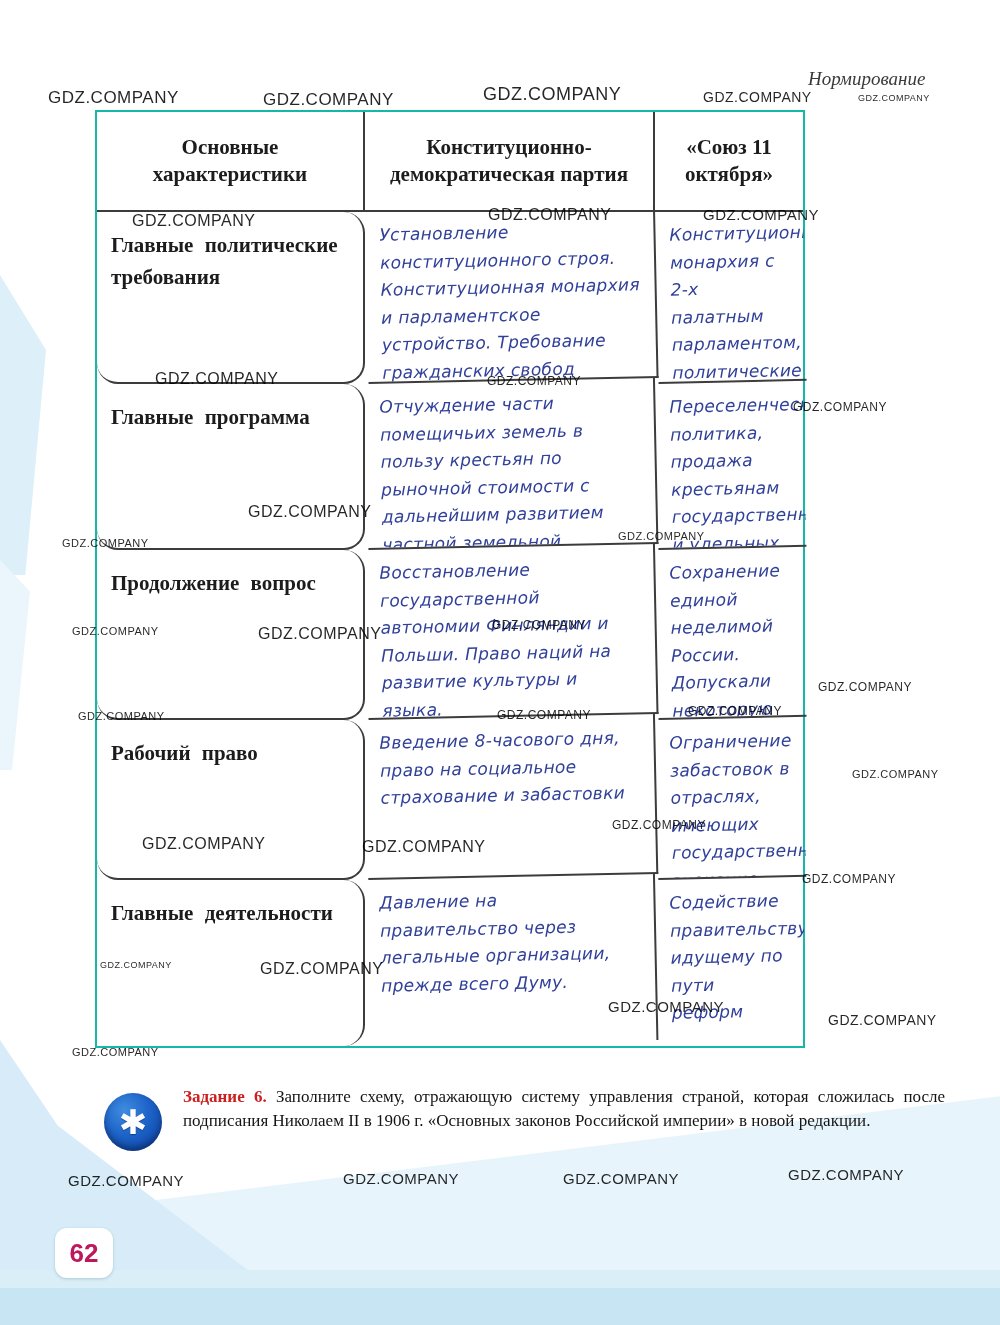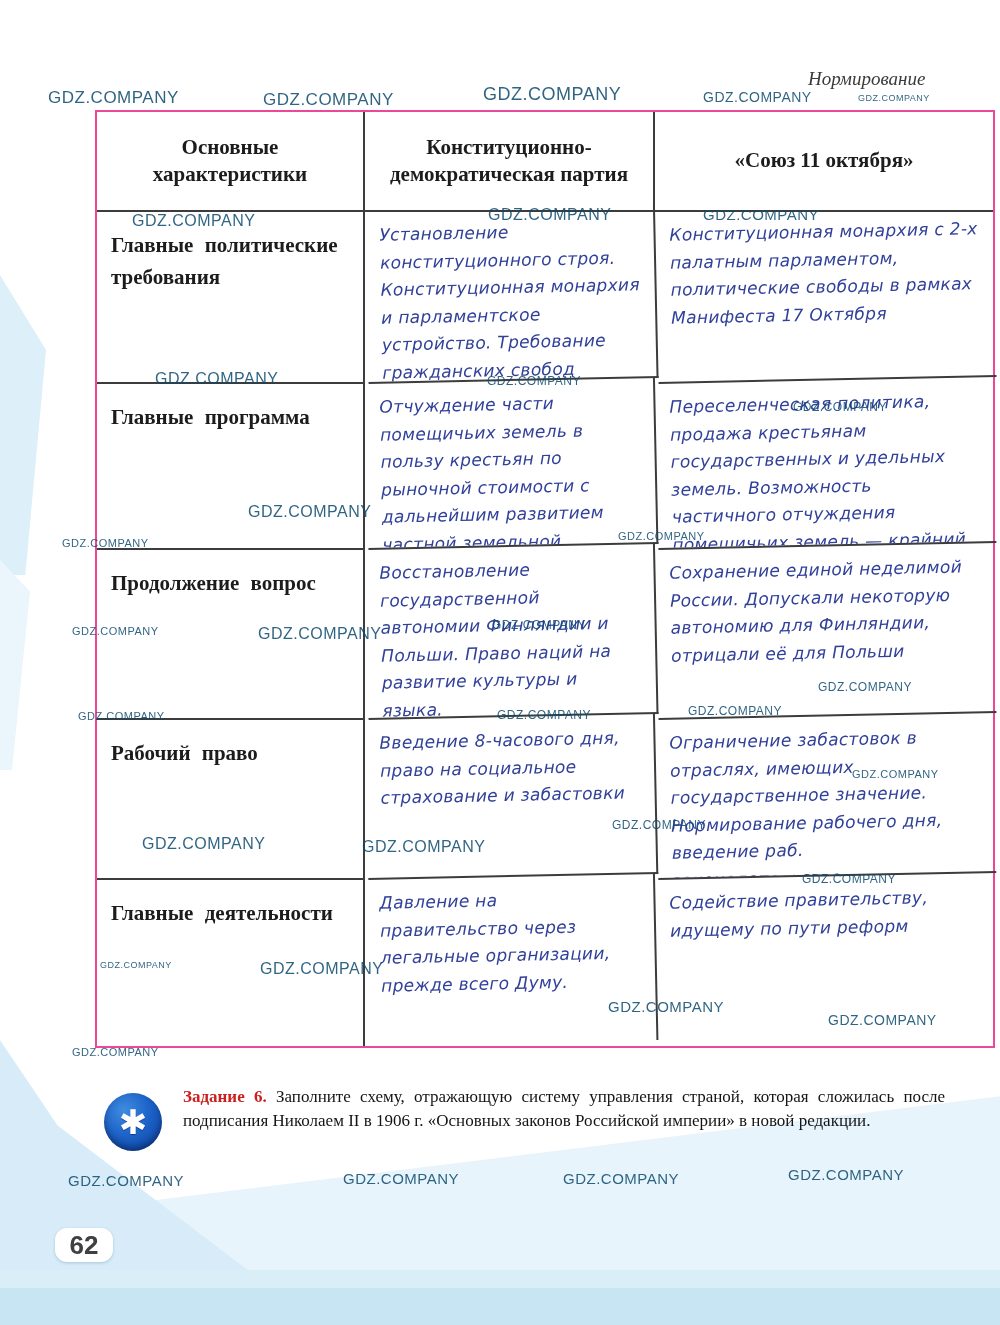--- a/index.html
+++ b/index.html
@@ -13,61 +13,61 @@
   .deco-left2{left:0;top:560px;width:30px;height:210px;background:#eaf6fb;
               clip-path:polygon(0 0,100% 15%,40% 100%,0 100%);}
   .deco-bottom-big{left:0;top:1040px;width:320px;height:285px;background:#d7ecf8;
               clip-path:polygon(0 0,18% 30%,100% 100%,0 100%);}
   .deco-diag{left:-80px;top:1150px;width:1300px;height:240px;background:#e7f4fb;
               transform:rotate(-7deg);}
   .deco-bottom-band{left:0;top:1288px;width:1000px;height:37px;background:#c7e5f3;}
   .deco-bottom-band2{left:0;top:1270px;width:1000px;height:20px;background:#daeef8;}
 
   
-  .wm{position:absolute;color:#0c4a6e;font-family:"Liberation Sans",sans-serif;
+  .wm{position:absolute;color:#000000;font-family:"Liberation Sans",sans-serif;
       letter-spacing:.5px;z-index:6;pointer-events:none;opacity:.85;white-space:nowrap;}
 
   
   .continuation{position:absolute;left:808px;top:68px;font-style:italic;
       font-size:19px;color:#3a3a3a;z-index:5;}
 
   
-  .sheet-table{position:absolute;left:95px;top:110px;width:900px;z-index:4;
+  .sheet-table{position:absolute;left:95px;top:110px;width:710px;z-index:4;
       display:grid;grid-template-columns:268px 290px 1fr;
       grid-template-rows:100px 172px 166px 170px 160px 166px;
-      border:2px solid #ec4899;box-sizing:border-box;background:transparent;}
+      border:2px solid #14b8a6;box-sizing:border-box;background:transparent;}
   .cell{border-right:2px solid #3c3c3c;border-bottom:2px solid #3c3c3c;
       box-sizing:border-box;padding:12px 14px;overflow:hidden;}
   .cell.last-col{border-right:none;}
   .cell.last-row{border-bottom:none;}
   .head{display:flex;align-items:center;justify-content:center;text-align:center;
       font-weight:bold;font-size:21px;color:#1c1c1c;line-height:1.3;}
   .rowlabel{font-size:21px;color:#1c1c1c;font-weight:bold;line-height:1.5;
-      text-align:left;word-spacing:6px;padding-top:18px;}
+      text-align:left;word-spacing:6px;padding-top:18px;border-radius:21px;}
   .hw{font-family:"DejaVu Sans",sans-serif;font-style:italic;color:#31419a;
       font-size:17px;line-height:1.62;letter-spacing:.3px;
       transform:rotate(-1.2deg);transform-origin:0 0;padding-top:10px;}
 
   
   .task-icon{position:absolute;left:104px;top:1093px;width:58px;height:58px;
       border-radius:50%;z-index:5;
       background:radial-gradient(circle at 35% 30%,#3f8ce0 0%,#1d63c8 45%,#0a3e9e 100%);
       box-shadow:inset 0 -4px 6px rgba(0,0,20,.35);
       display:flex;align-items:center;justify-content:center;}
   .task-icon .ast{color:#ffffff;font-size:34px;line-height:1;font-family:"DejaVu Sans",sans-serif;
       text-shadow:0 1px 1px rgba(0,0,60,.4);}
   .task-text-block{position:absolute;left:183px;top:1085px;width:762px;z-index:5;
       font-size:17px;color:#141414;line-height:1.42;text-align:justify;}
   .task-label{color:#cc2020;font-weight:bold;}
 
   
-  .pagenum{position:absolute;left:55px;top:1228px;width:58px;height:34px;z-index:7;
+  .pagenum{position:absolute;left:55px;top:1228px;width:58px;height:50px;z-index:7;
       background:#ffffff;border-radius:12px;display:flex;align-items:center;
       justify-content:center;font-family:"Liberation Sans",sans-serif;
-      font-weight:bold;font-size:26px;color:#404040;
+      font-weight:bold;font-size:26px;color:#be185d;
       box-shadow:0 1px 3px rgba(80,130,160,.35);}
 </style>
 </head>
 <body>
 
 <div class="deco deco-diag"></div>
 <div class="deco deco-left1"></div>
 <div class="deco deco-left2"></div>
 <div class="deco deco-bottom-big"></div>
 <div class="deco deco-bottom-band2"></div>

